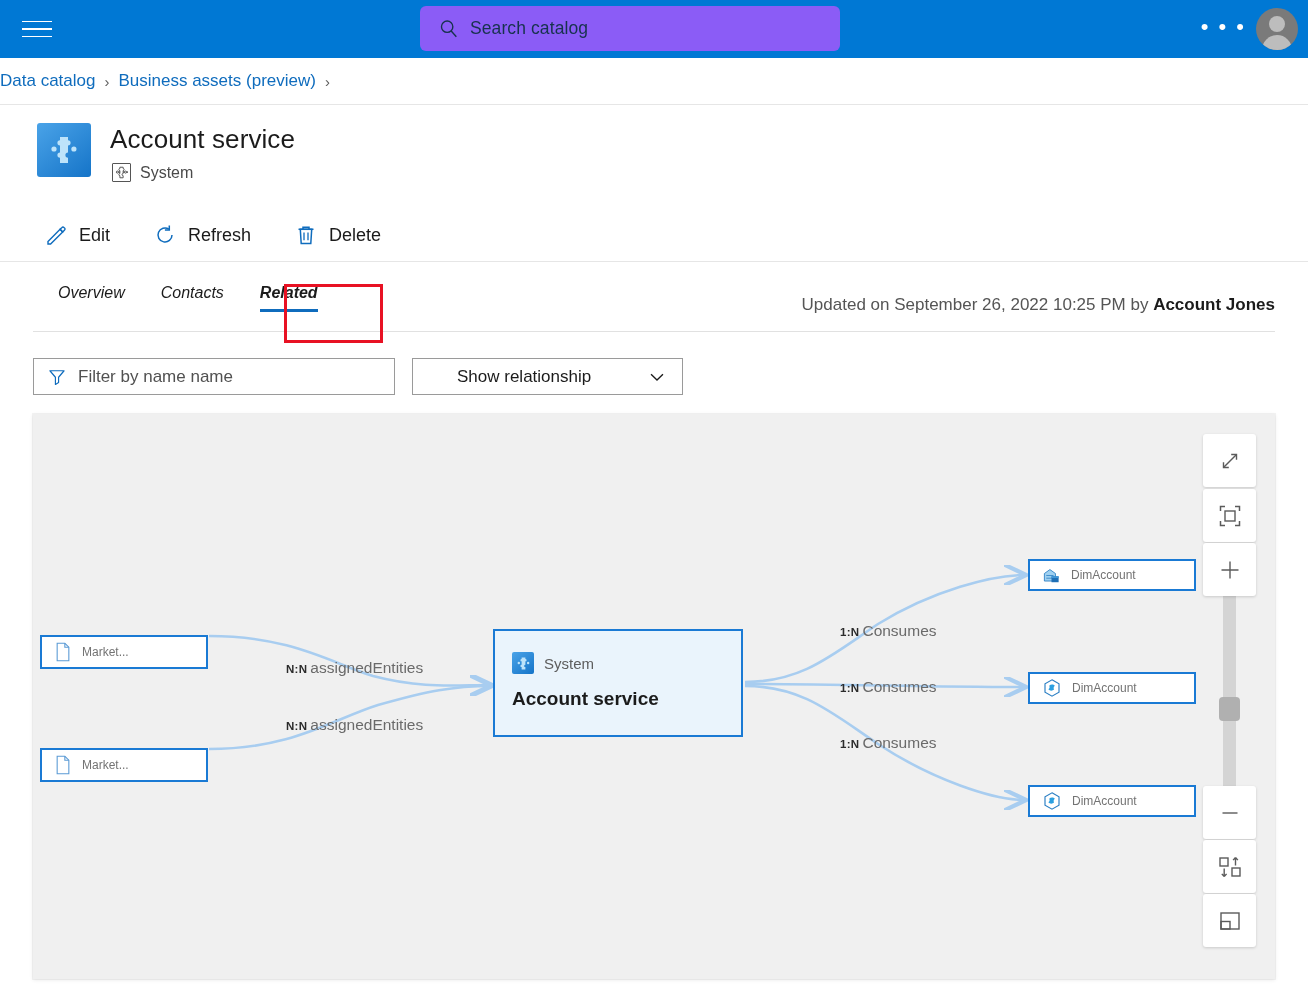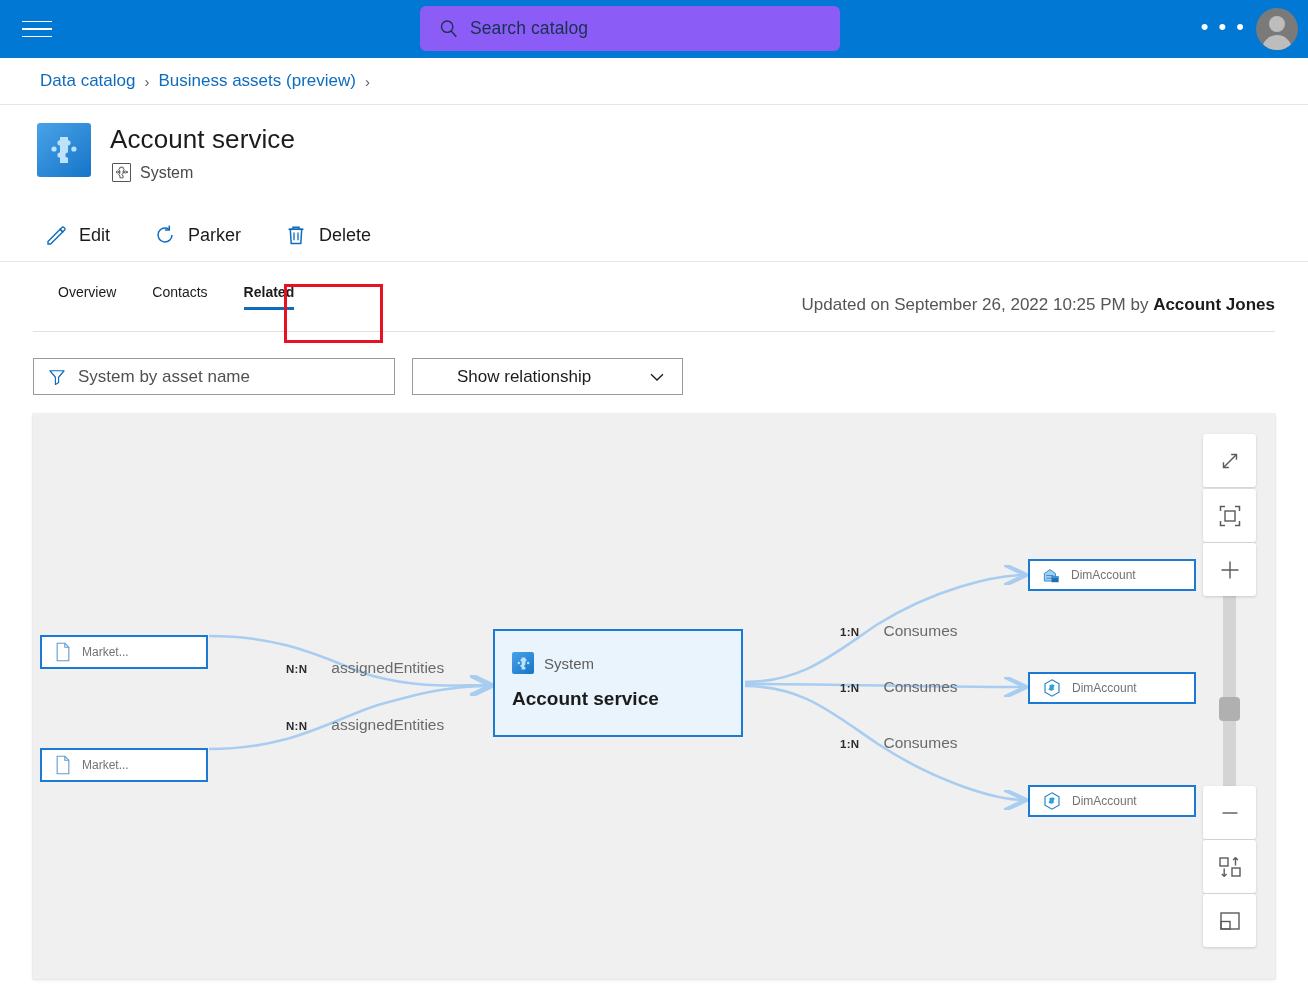--- a/index.html
+++ b/index.html
@@ -49,21 +49,21 @@
   }
   .avatar .body {
     position: absolute; left: 6px; top: 27px; width: 30px; height: 22px;
     border-radius: 15px 15px 0 0; background: #bdbdbd;
   }
 
   
   .breadcrumb {
     position: absolute; left: 0; top: 58px; width: 1308px; height: 47px;
     border-bottom: 1px solid #e6e6e6;
-    display: flex; align-items: center; padding-left: 40px;
+    display: flex; align-items: center; 
     font-size: 17px;
   }
   .crumb { color: #0f6cbd; cursor: pointer; }
   .crumb-sep { color: #5c5c5c; margin: 0 9px; font-size: 15px; }
 
   
   .pagehead { position: absolute; left: 0; top: 106px; width: 1308px; height: 100px; }
   .asset-icon {
     position: absolute; left: 37px; top: 17px; width: 54px; height: 54px;
     border-radius: 3px;
@@ -93,22 +93,22 @@
   .cmd {
     display: flex; align-items: center; gap: 11px;
     font-size: 18px; color: #1b1b1b; cursor: pointer; height: 38px;
     padding: 0 4px;
   }
 
   
   .tabsrow { position: absolute; left: 0; top: 278px; width: 1308px; height: 56px; }
   .tabs { position: absolute; left: 40px; top: 0; display: flex; gap: 0; }
   .tab {
-    font-size: 14px; color: #1b1b1b; padding: 6px 18px 14px 18px;
-    cursor: pointer; position: relative;
+    font-size: 16px; color: #1b1b1b; padding: 6px 18px 14px 18px;
+    cursor: pointer; position: relative; font-style: italic;
   }
   .tab.active { font-weight: bold; }
   .tab.active::after {
     content: ""; position: absolute; left: 18px; right: 18px; bottom: 4px;
     height: 3px; background: #0f6cbd;
   }
   .tab-underline {
     position: absolute; left: 33px; right: 33px; top: 53px; height: 1px; background: #e1e1e1;
   }
   .redbox {
@@ -172,21 +172,21 @@
     width: 22px; height: 22px; border-radius: 2px;
     background: linear-gradient(140deg, #4aa3e8 0%, #1574c8 100%);
     display: flex; align-items: center; justify-content: center;
   }
   .node-center .nname {
     position: absolute; left: 17px; top: 57px;
     font-size: 19px; font-weight: bold; color: #1b1b1b;
   }
 
   .elabel {
-    position: absolute; display: flex; align-items: baseline; gap: 24px;
+    position: absolute; display: flex; align-items: baseline; gap: 3px;
     white-space: nowrap; pointer-events: none;
   }
   .card { font-size: 11.5px; font-weight: bold; color: #2b2b2b; letter-spacing: .3px; }
   .rel { font-size: 15.5px; color: #6a6a6a; }
 
   
   .gbtn {
     position: absolute; width: 53px; height: 53px;
     background: #ffffff; border-radius: 3px;
     box-shadow: 0 1px 3px rgba(0,0,0,.16);
@@ -258,21 +258,21 @@
       <path d="M4 18.4 16.1 6.3l2.6 2.6L6.6 21H4z" fill="none" stroke="#0f6cbd" stroke-width="1.4"></path>
       <path d="M16.1 6.3 18 4.4a1.3 1.3 0 0 1 1.9 0l.7.7a1.3 1.3 0 0 1 0 1.9l-1.9 1.9z" fill="none" stroke="#0f6cbd" stroke-width="1.4"></path>
     </svg>
     <span>Edit</span>
   </div>
   <div class="cmd">
     <svg width="24" height="24" viewBox="0 0 24 24">
       <path d="M19 12a7 7 0 1 1-3.1-5.8" fill="none" stroke="#0f6cbd" stroke-width="1.5"></path>
       <path d="M16.3 2.5v4.4h-4.4" fill="none" stroke="#0f6cbd" stroke-width="1.5"></path>
     </svg>
-    <span>Parker</span>
+    <span>Refresh</span>
   </div>
   <div class="cmd">
     <svg width="24" height="24" viewBox="0 0 24 24">
       <path d="M4.5 6.3h15" stroke="#0f6cbd" stroke-width="1.5"></path>
       <path d="M9 6.3V4.3h6v2" fill="none" stroke="#0f6cbd" stroke-width="1.5"></path>
       <path d="M6.3 6.3h11.4l-.9 14.2H7.2z" fill="none" stroke="#0f6cbd" stroke-width="1.5"></path>
       <path d="M10 9.6v7.6M14 9.6v7.6" stroke="#0f6cbd" stroke-width="1.3"></path>
     </svg>
     <span>Delete</span>
   </div>
@@ -296,21 +296,21 @@
 
 <div class="updated">
   <span>Updated on September 26, 2022 10:25 PM by </span><b>Account Jones</b>
 </div>
 
 <div class="filterrow">
   <div class="filterbox">
     <svg width="20" height="20" viewBox="0 0 24 24">
       <path d="M3.5 4.5h17l-6.6 7.8v6.4l-3.8 2.3v-8.7z" fill="none" stroke="#0f6cbd" stroke-width="1.4" stroke-linejoin="round"></path>
     </svg>
-    <span class="filter-ph">System by asset name</span>
+    <span class="filter-ph">Filter by name name</span>
   </div>
   <div class="selectbox">
     <span class="select-val">Show relationship</span>
     <svg width="22" height="22" viewBox="0 0 24 24">
       <path d="M5.5 9 12 15.3 18.5 9" fill="none" stroke="#1b1b1b" stroke-width="1.5"></path>
     </svg>
   </div>
 </div>
 
 <div class="canvas">

